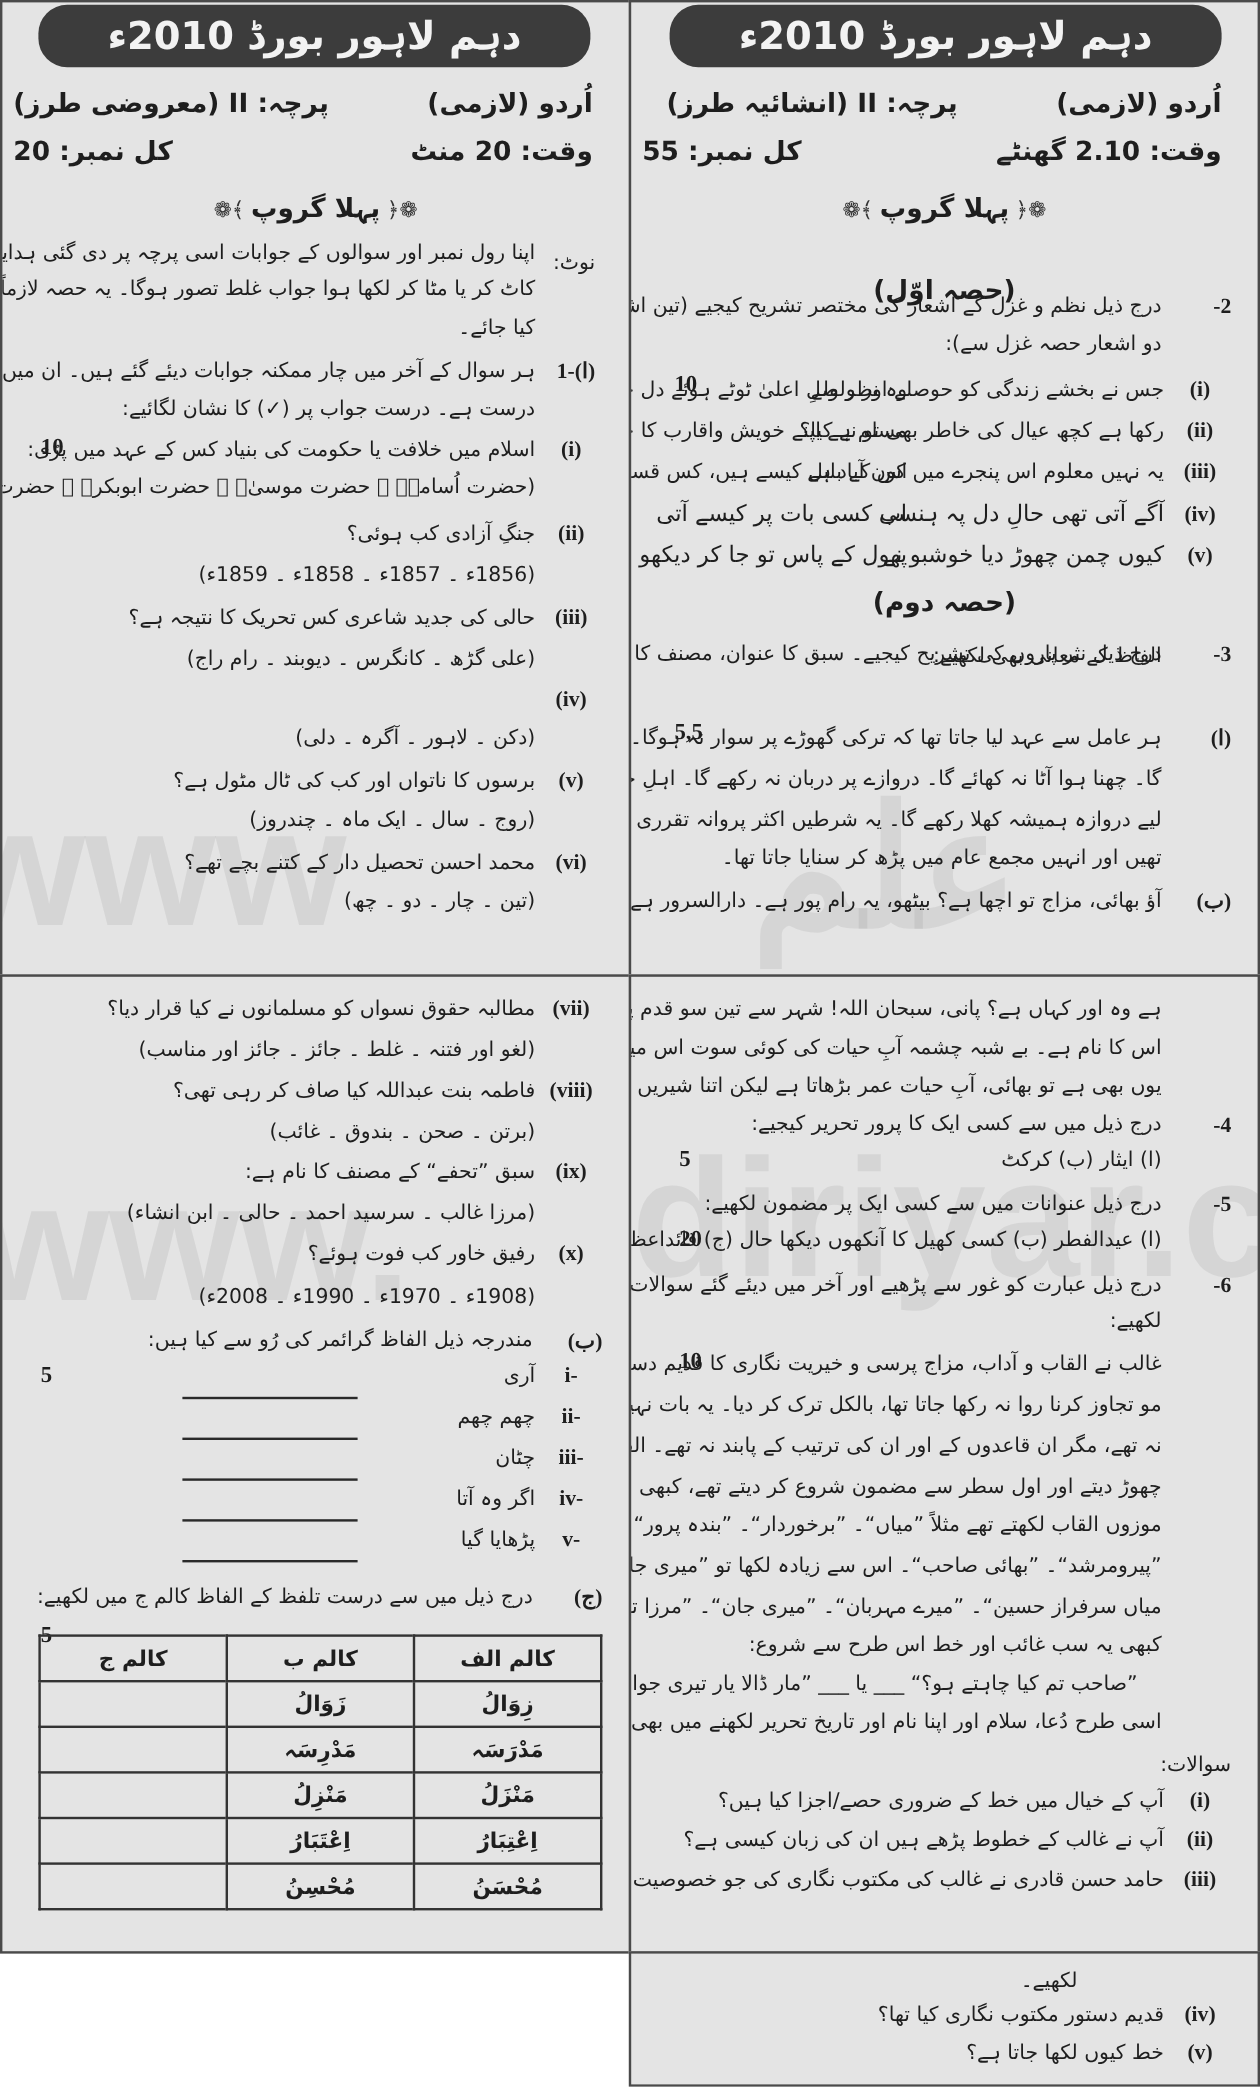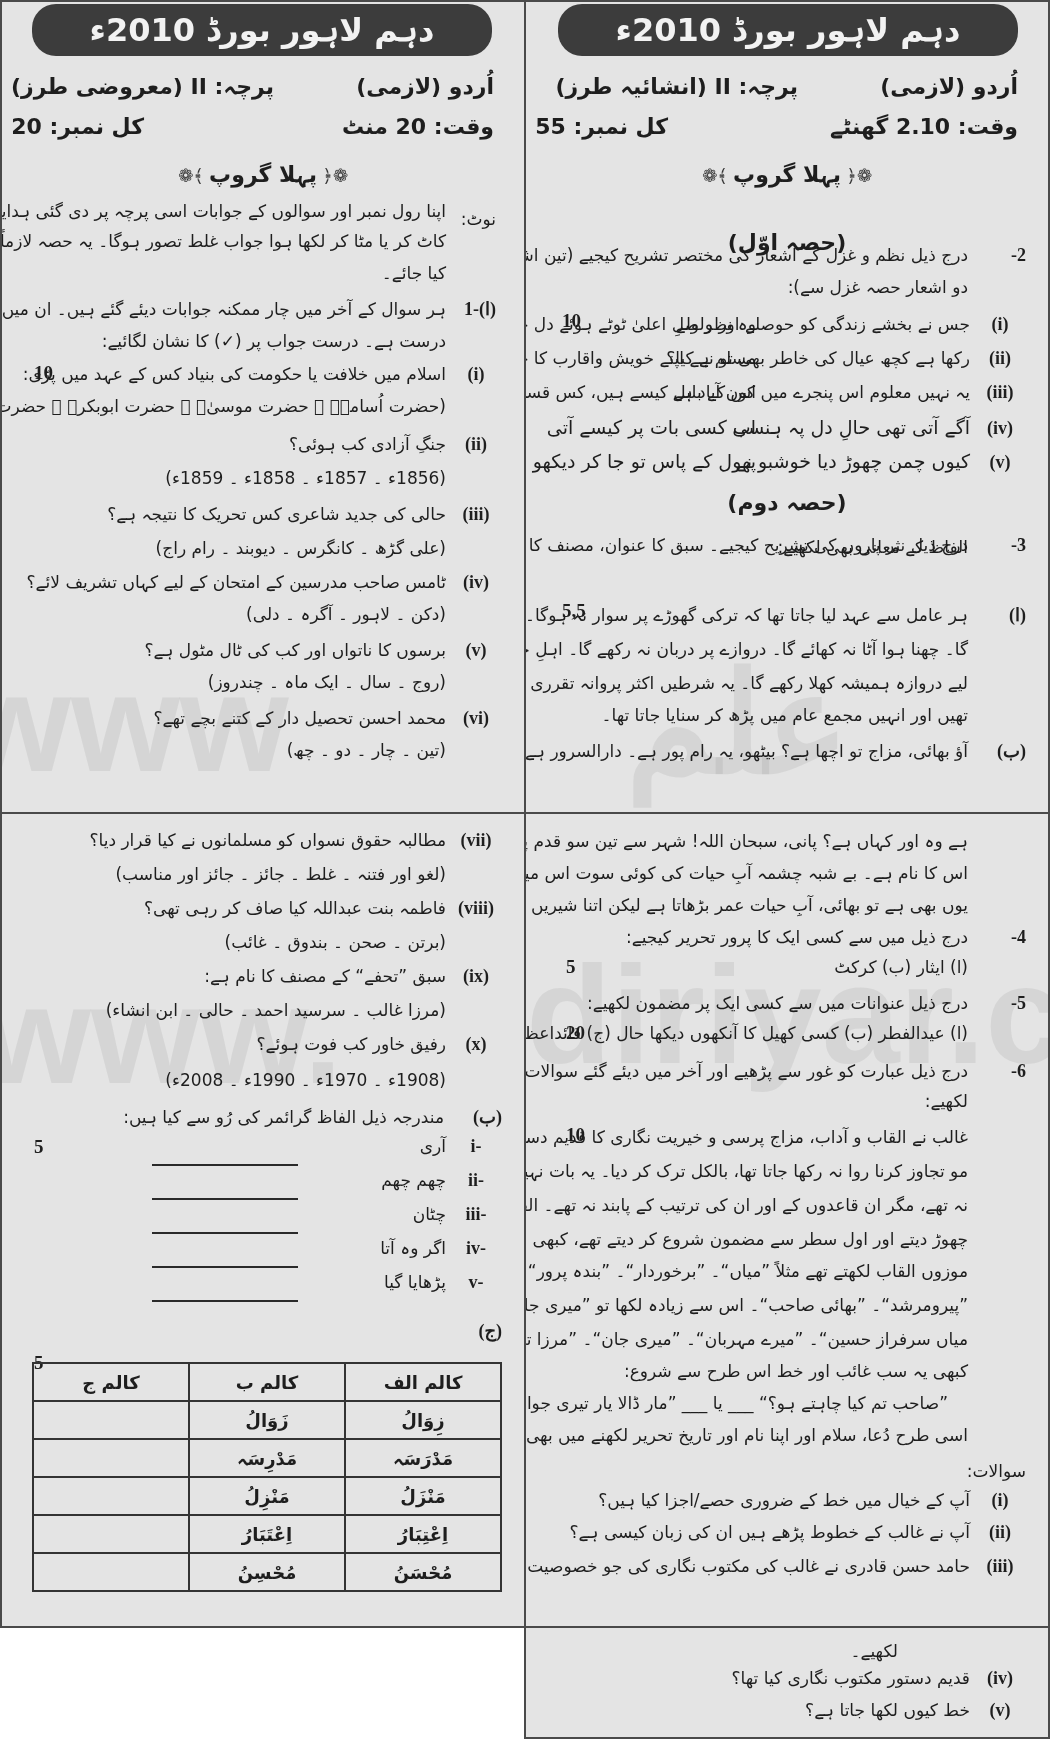--- a/index.html
+++ b/index.html
@@ -100,21 +100,20 @@
   <div class="opts" style="right:78px; top:466px;">(1856ء ۔ 1857ء ۔ 1858ء ۔ 1859ء)</div>
 
   <div class="row" style="right:18px; top:502px;">
     <span class="lbl">(iii)</span>
     <span class="txt">حالی کی جدید شاعری کس تحریک کا نتیجہ ہے؟</span>
   </div>
   <div class="opts" style="right:78px; top:536px;">(علی گڑھ ۔ کانگرس ۔ دیوبند ۔ رام راج)</div>
 
   <div class="row" style="right:18px; top:570px;">
     <span class="lbl">(iv)</span>
-    <span class="txt">ٹامس صاحب مدرسین کے امتحان کے لیے کہاں تشریف لائے؟</span>
   </div>
   <div class="opts" style="right:78px; top:602px;">(دکن ۔ لاہور ۔ آگرہ ۔ دلی)</div>
 
   <div class="row" style="right:18px; top:638px;">
     <span class="lbl">(v)</span>
     <span class="txt">برسوں کا ناتواں اور کب کی ٹال مٹول ہے؟</span>
   </div>
   <div class="opts" style="right:78px; top:670px;">(روج ۔ سال ۔ ایک ماہ ۔ چندروز)</div>
 
   <div class="row" style="right:18px; top:706px;">
@@ -243,20 +242,21 @@
   </div>
   <div class="blank-line" style="left:150px; top:452px;"></div>
 
   <div class="row" style="right:18px; top:458px;">
     <span class="lbl">-v</span>
     <span class="txt">پڑھایا گیا</span>
   </div>
   <div class="blank-line" style="left:150px; top:486px;"></div>
 
   <div class="line numlabel" style="right:22px; top:504px;">(ج)</div>
+  <div class="line rtl" style="right:80px; top:504px;">درج ذیل میں سے درست تلفظ کے الفاظ کالم ج میں لکھیے:</div>
   <div class="marks" style="left:32px; top:506px;">5</div>
 
   <table class="cols">
     <tbody>
         <tr>
       <th>کالم الف</th>
       <th>کالم ب</th>
       <th>کالم ج</th>
     </tr>
     <tr>

